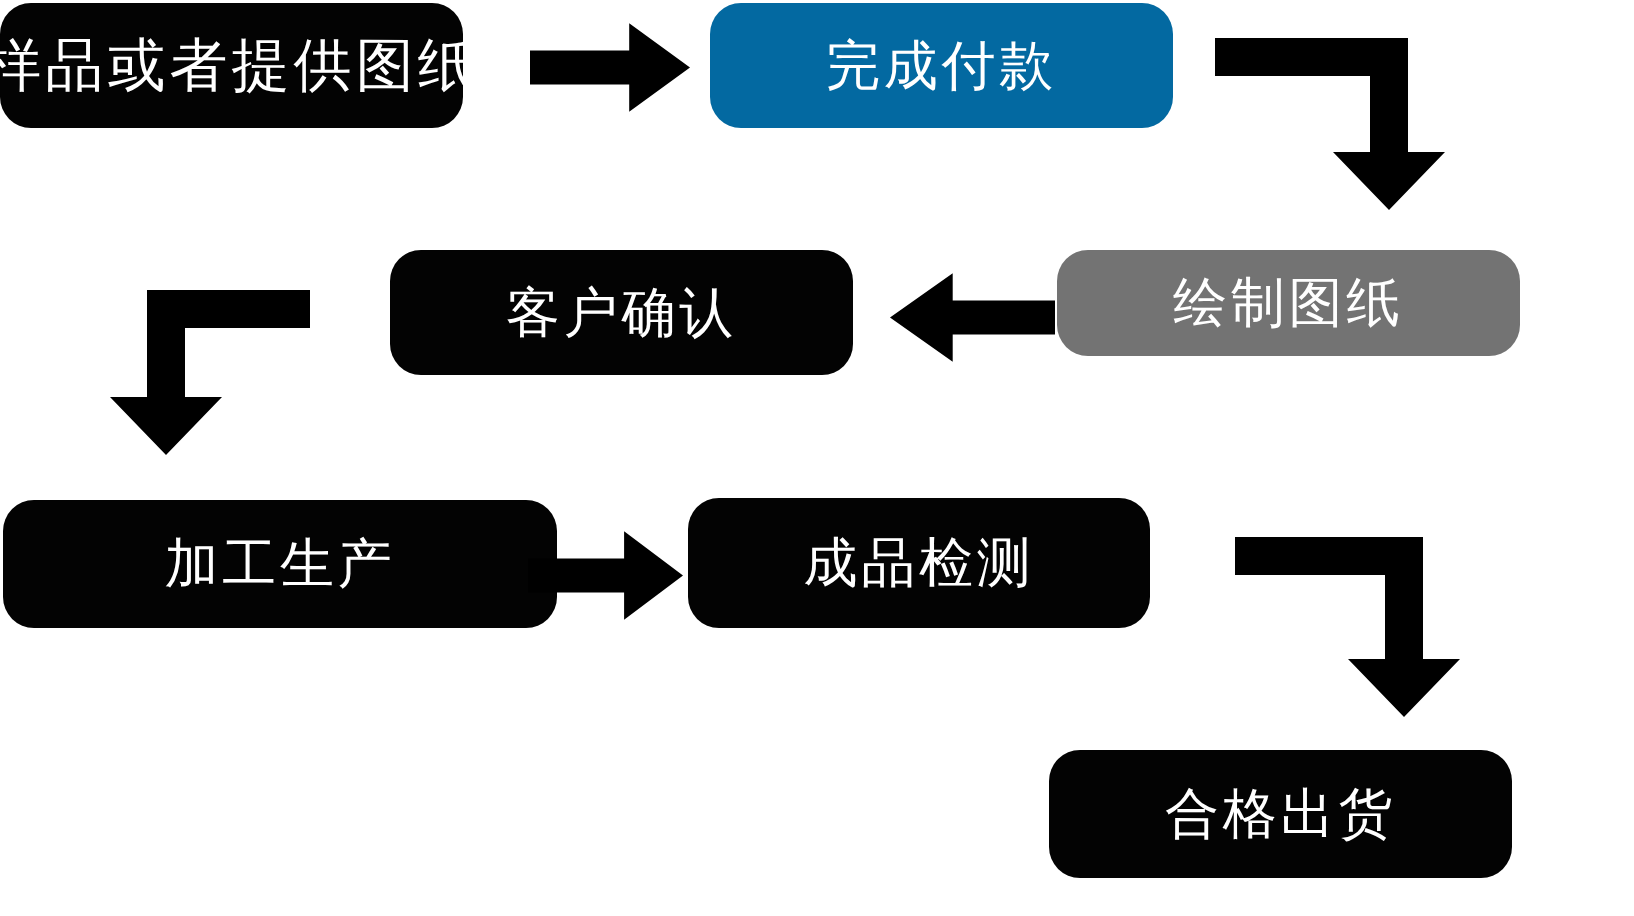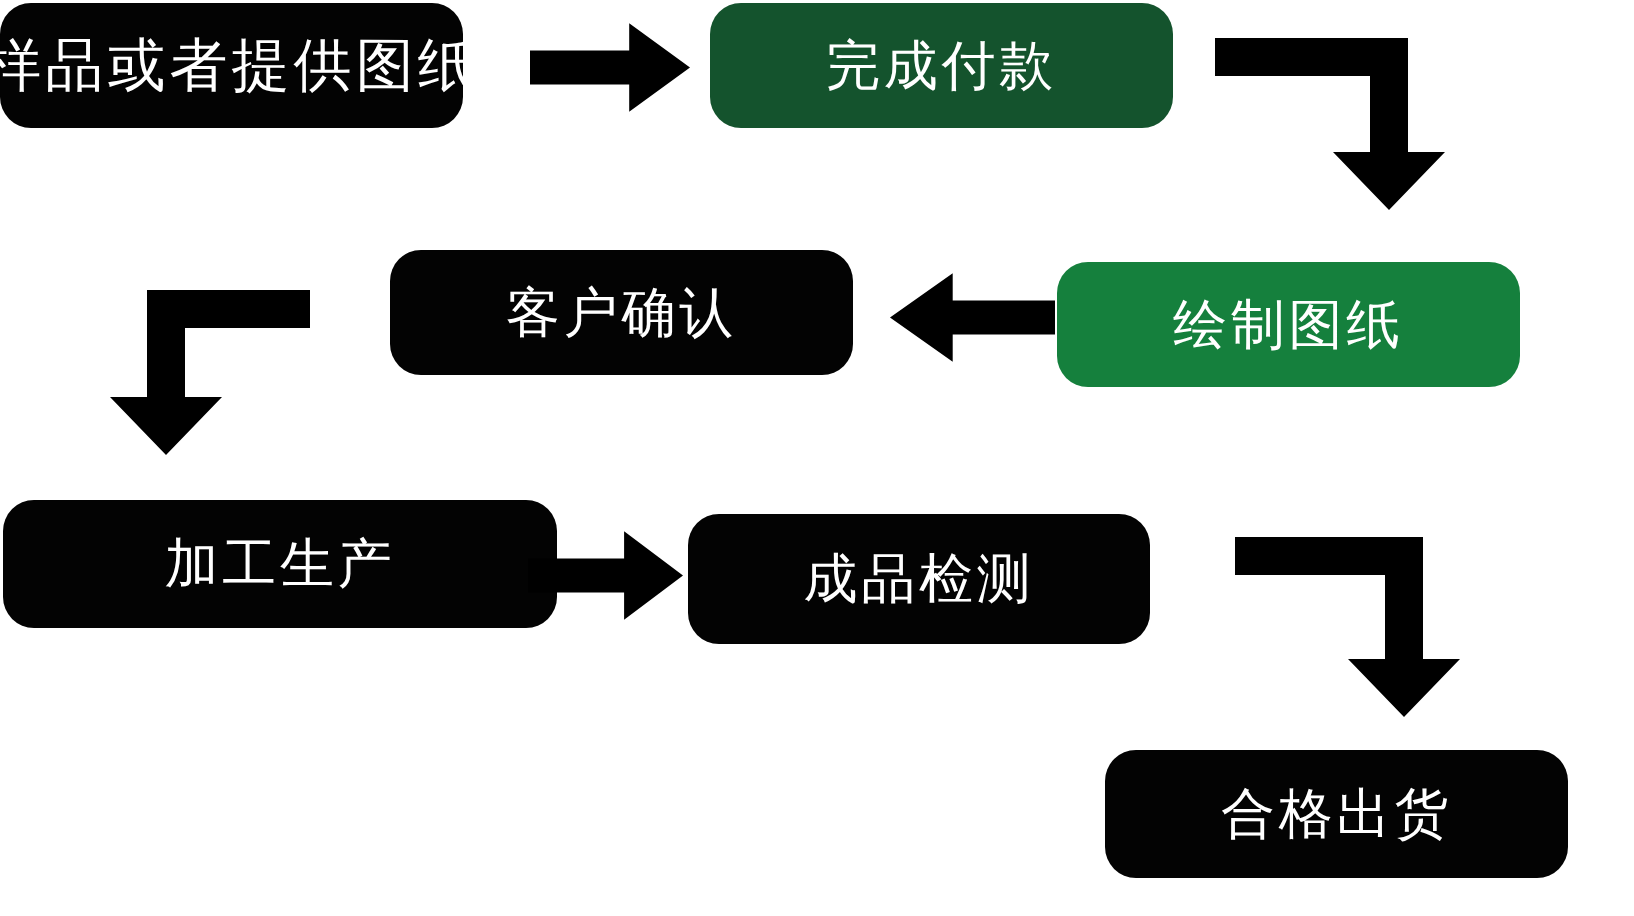--- a/index.html
+++ b/index.html
@@ -47,41 +47,41 @@
 </style>
 </head>
 <body>
 
 <div id="canvas" style="background: rgb(255, 255, 255);">
 
   <div class="node" style="left: 0px; top: 3px; width: 463px; height: 125px; font-size: 58px; background: rgb(3, 3, 3); color: rgb(255, 255, 255);">
     <span class="node-label">样品或者提供图纸</span>
   </div>
 
-  <div class="node" style="left: 710px; top: 3px; width: 463px; height: 125px; font-size: 54px; background: #14532d; color: rgb(255, 255, 255);">
+  <div class="node" style="left: 710px; top: 3px; width: 463px; height: 125px; font-size: 54px; background: #0369a1; color: rgb(255, 255, 255);">
     <span class="node-label">完成付款</span>
   </div>
 
-  <div class="node" style="left: 1057px; top: 262px; width: 463px; height: 125px; font-size: 54px; background: #15803d; color: rgb(255, 255, 255);">
+  <div class="node" style="left: 1057px; top: 250px; width: 463px; height: 106px; font-size: 54px; background: #737373; color: rgb(255, 255, 255);">
     <span class="node-label">绘制图纸</span>
   </div>
 
   <div class="node" style="left: 390px; top: 250px; width: 463px; height: 125px; font-size: 54px; background: rgb(3, 3, 3); color: rgb(255, 255, 255);">
     <span class="node-label">客户确认</span>
   </div>
 
   <div class="node" style="left: 3px; top: 500px; width: 554px; height: 128px; font-size: 54px; background: rgb(3, 3, 3); color: rgb(255, 255, 255);">
     <span class="node-label">加工生产</span>
   </div>
 
-  <div class="node" style="left: 688px; top: 514px; width: 462px; height: 130px; font-size: 54px; background: rgb(3, 3, 3); color: rgb(255, 255, 255);">
+  <div class="node" style="left: 688px; top: 498px; width: 462px; height: 130px; font-size: 54px; background: rgb(3, 3, 3); color: rgb(255, 255, 255);">
     <span class="node-label">成品检测</span>
   </div>
 
-  <div class="node" style="left: 1105px; top: 750px; width: 463px; height: 128px; font-size: 54px; background: rgb(3, 3, 3); color: rgb(255, 255, 255);">
+  <div class="node" style="left: 1049px; top: 750px; width: 463px; height: 128px; font-size: 54px; background: rgb(3, 3, 3); color: rgb(255, 255, 255);">
     <span class="node-label">合格出货</span>
   </div>
 
   <div class="conn" style="left: 530px; top: 25px; width: 160px; height: 85px;">
       <svg width="160" height="85" viewBox="0 0 160 85">
         <polygon points="0,25.5 99.2,25.5 99.2,-1.7000000000000028 160,42.5 99.2,86.7 99.2,59.5 0,59.5" fill="#000000"></polygon>
       </svg>
     </div>
 
   <div class="conn" style="left: 1215px; top: 38px; width: 230px; height: 172px;">

